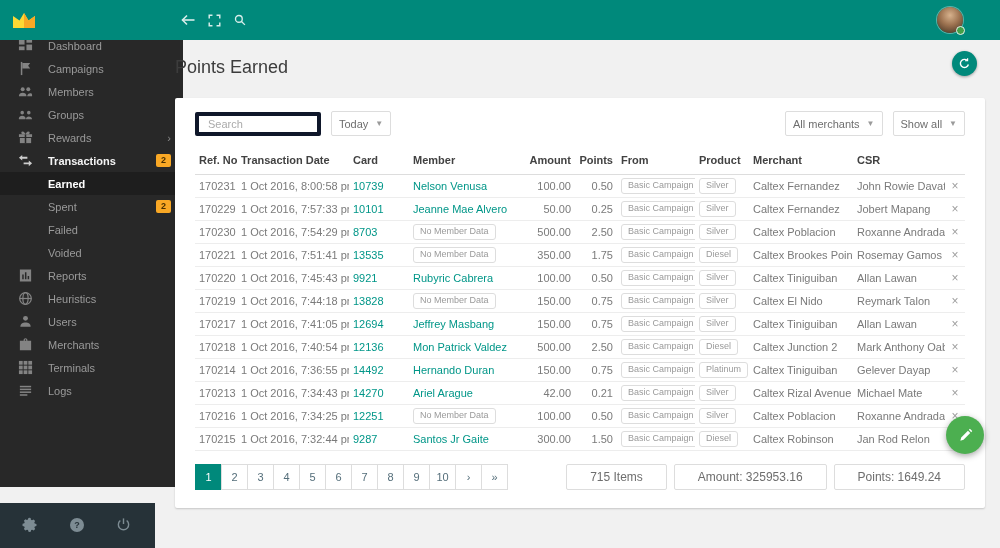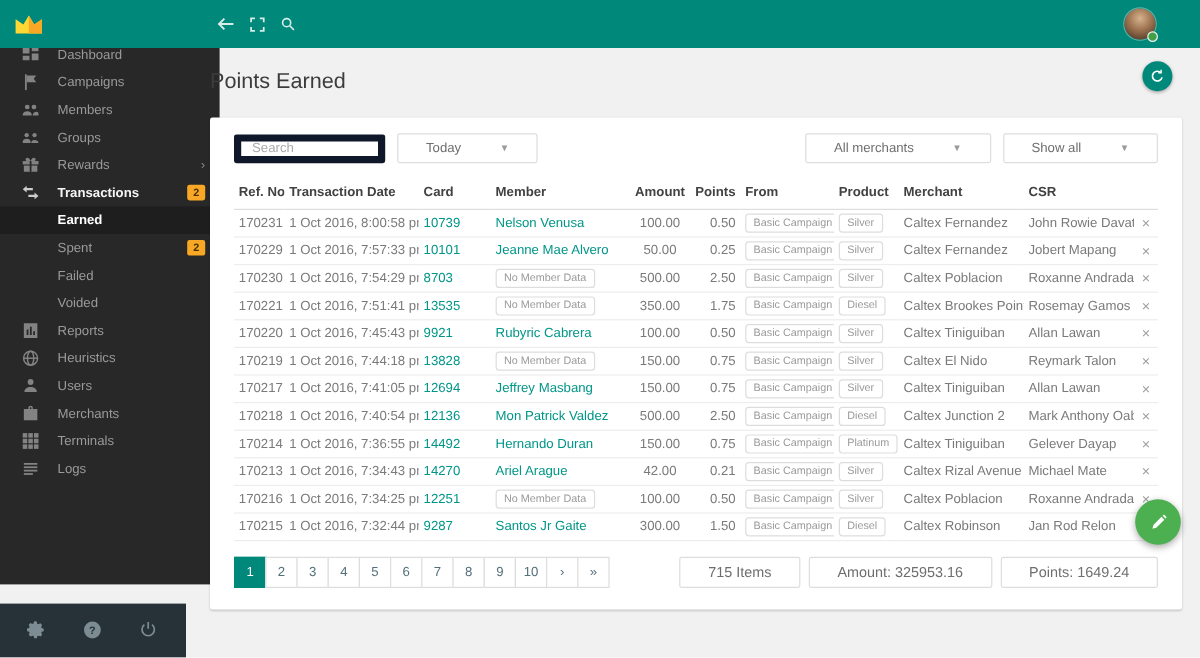--- a/index.html
+++ b/index.html
@@ -46,37 +46,37 @@
   .page-title { font-size:18px; font-weight:400; color:#3c3c3c; margin:17px 0 0 20px; }
   .refresh-btn { position:absolute; top:11px; right:23px; width:25px; height:25px;
     border-radius:50%; background:#00897B; color:#fff; display:flex; align-items:center;
     justify-content:center; box-shadow:0 1px 3px rgba(0,0,0,.35); cursor:pointer; }
 
   .card { position:absolute; left:20px; top:58px; width:810px; height:410px;
     background:#fff; border-radius:2px; box-shadow:0 1px 2px rgba(0,0,0,.18);
     padding:13px 20px 14px; }
 
   .toolbar { display:flex; align-items:center; margin-bottom:11px; }
-  .search-input { width:126px; height:24px; border:6px solid #0f172a; border-radius:2px;
+  .search-input { width:126px; height:24px; border:4px solid #0f172a; border-radius:2px;
     padding:0 9px; font-size:11px; color:#555; outline:none; font-family:inherit; }
   .search-input::placeholder { color:#aaa; }
   .btn { height:25px; border:1px solid #ddd; background:#fff; border-radius:2px;
-    font-size:11px; color:#6e6e6e; padding:0 23px; display:inline-flex; align-items:center;
-    cursor:pointer; font-family:inherit;gap:25px; }
+    font-size:11px; color:#6e6e6e; padding:0 7px; display:inline-flex; align-items:center;
+    cursor:pointer; font-family:inherit; }
   .btn .caret { font-size:8px; color:#9a9a9a; margin-left:7px; }
   .ml10 { margin-left:10px; }
   .toolbar-spacer { flex:1; }
 
   table { width:100%; border-collapse:collapse; table-layout:fixed; font-size:11px; }
   th { text-align:left; color:#424242; font-weight:bold; padding:7px 4px 8px;
     border-bottom:1px solid #ddd; white-space:nowrap; overflow:hidden; }
   td { color:#7a7a7a; padding:0 4px; height:23px; border-bottom:1px solid #ededed;
     white-space:nowrap; overflow:hidden; }
   .c-ref{width:42px} .c-date{width:112px} .c-card{width:60px} .c-member{width:116px}
-  .c-amount{width:50px; text-align:center} .c-points{width:42px; text-align:right}
+  .c-amount{width:50px; text-align:right} .c-points{width:42px; text-align:right}
   .c-from{width:78px} .c-product{width:54px} .c-merchant{width:104px} .c-csr{width:92px}
   .c-close{width:20px; text-align:center}
   .link { color:#009688; text-decoration:none; cursor:pointer; }
   .pill { display:inline-block; border:1px solid #ddd; border-radius:3px; padding:2px 6px;
     font-size:9px; color:#9a9a9a; background:#fff; line-height:1.1; }
   .close-x { color:#9e9e9e; cursor:pointer; font-size:12px; }
 
   .table-footer { display:flex; align-items:flex-start; justify-content:space-between; margin-top:13px; }
   .pagination { display:flex; }
   .page-btn { min-width:27px; height:26px; line-height:24px; text-align:center;

